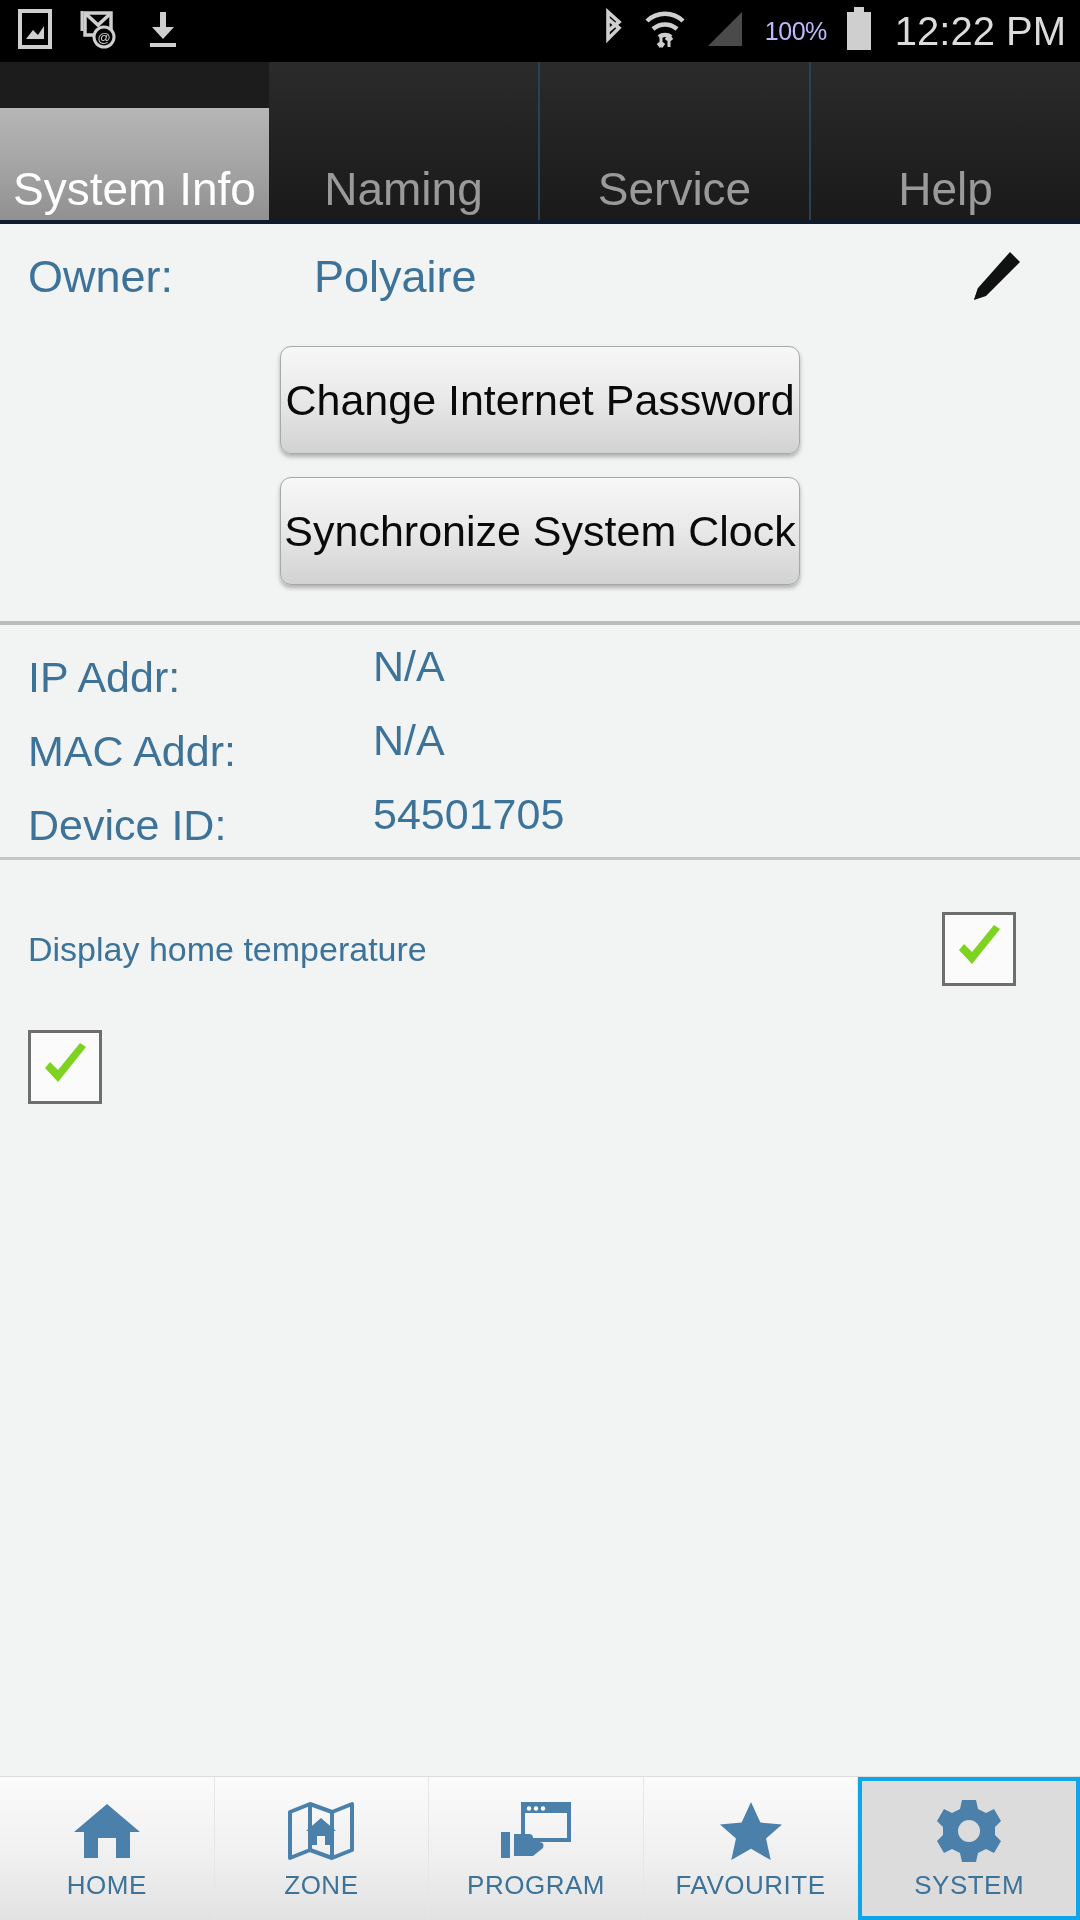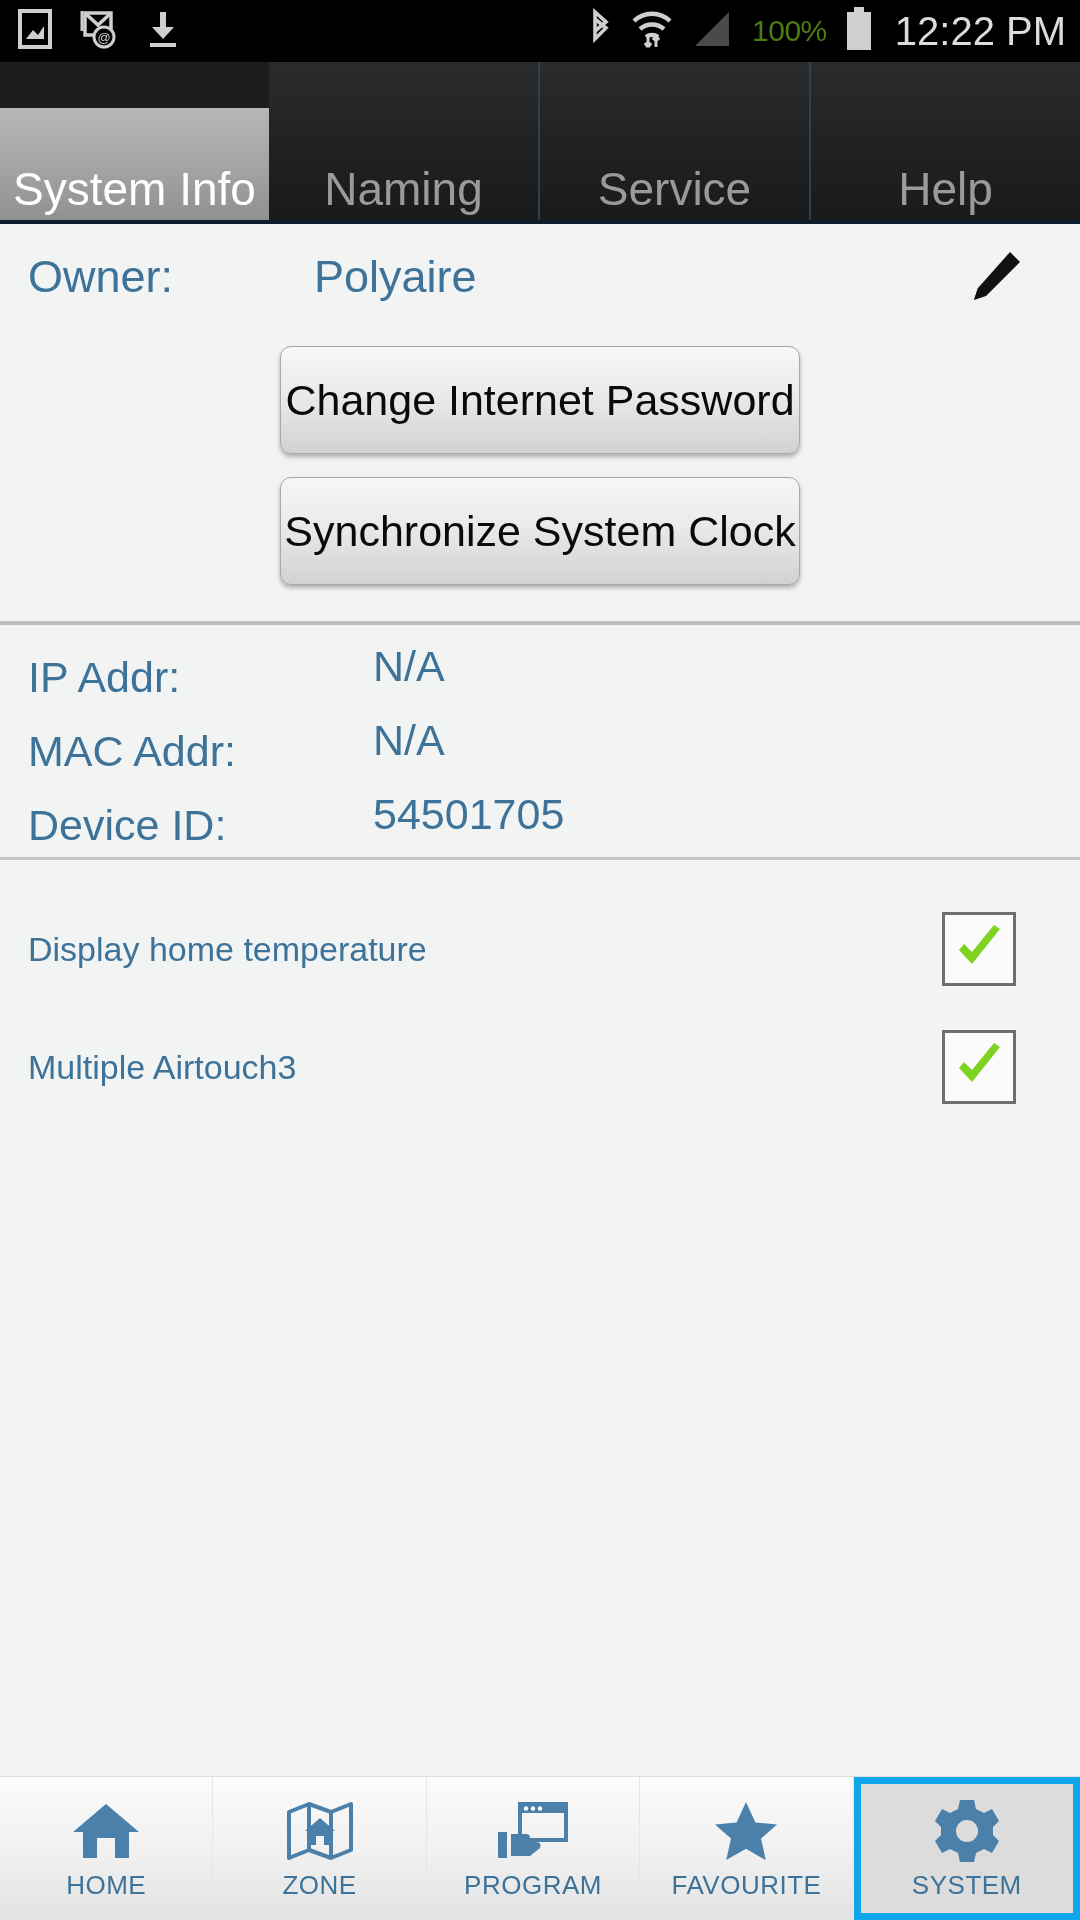--- a/index.html
+++ b/index.html
@@ -13,21 +13,21 @@
 
   
   .statusbar {
     height:62px; background:#000; color:#d4d4d4;
     display:flex; align-items:center; flex:0 0 62px;
     padding:0 14px 0 18px;
   }
   .sb-left { display:flex; align-items:center; gap:26px; }
   .sb-right { margin-left:auto; display:flex; align-items:center; gap:17px; }
   .sb-ico { display:block; }
-  .sb-pct { font-size:30px; color:#4d7c0f; letter-spacing:-0.5px; }
+  .sb-pct { font-size:25px; color:#c4b5fd; letter-spacing:-0.5px; }
   .sb-time { font-size:40px; color:#dcdcdc; letter-spacing:0px; margin-left:4px; }
 
   
   .tabbar {
     flex:0 0 162px; height:162px; display:flex;
     background:#1c1c1c;
     border-bottom:4px solid #0d1b2a;
     position:relative;
   }
   .tab {
@@ -106,21 +106,21 @@
   .navitem {
     flex:1 1 0; display:flex; flex-direction:column;
     align-items:center; justify-content:center; gap:4px;
     background:linear-gradient(to bottom,#fbfbfb 0%,#f0f0f0 55%,#e2e2e2 100%);
     border-right:1px solid #e6e6e6;
     position:relative;
   }
   .navitem:last-child { border-right:none; }
   .navitem.active {
     background:#dcdcdc;
-    border:7px solid #0ea5e9;
+    border:4px solid #0ea5e9;
   }
   .nav-icon { height:70px; display:flex; align-items:center; justify-content:center; }
   .nav-label { font-size:26px; color:#3d7299; letter-spacing:0.5px; }
 </style>
 </head>
 <body>
 
 <div id="app">
 
   <div class="statusbar">
@@ -235,21 +235,20 @@
     <div class="check-list">
       <div class="check-row">
         <span class="check-label">Display home temperature</span>
         <span class="checkbox">
           <svg width="60" height="60" viewBox="0 0 60 60">
               <path d="M10 31 L23 45 L51 10 L45 6 L23 33 L15 25 Z" fill="#7ed321"></path>
             </svg>
         </span>
       </div>
       <div class="check-row">
-        <span class="check-label">Multiple Airtouch3</span>
         <span class="checkbox">
           <svg width="60" height="60" viewBox="0 0 60 60">
               <path d="M10 31 L23 45 L51 10 L45 6 L23 33 L15 25 Z" fill="#7ed321"></path>
             </svg>
         </span>
       </div>
     </div>
 
   </div>
 

